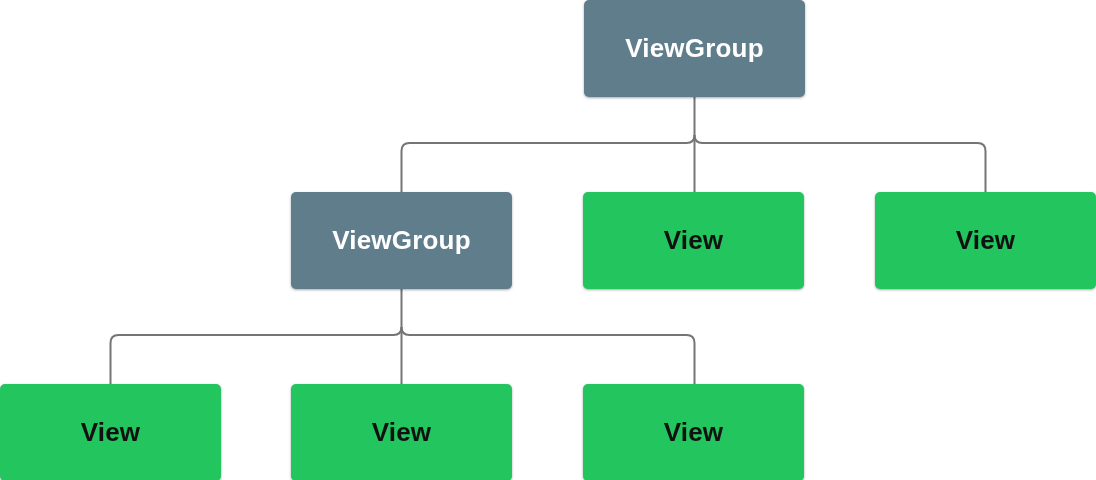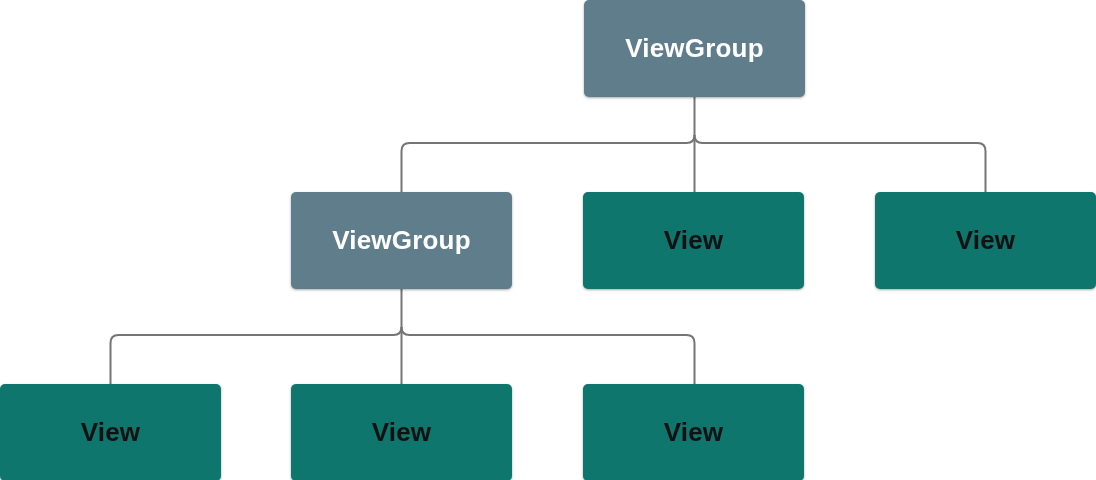--- a/index.html
+++ b/index.html
@@ -27,21 +27,21 @@
     border-radius: 5px;
     box-shadow: 0 1px 3px rgba(0,0,0,0.22), 0 1px 2px rgba(0,0,0,0.14);
     z-index: 2;
     box-sizing: border-box;
   }
   .node-viewgroup {
     background: #607d8b;
     color: #ffffff;
   }
   .node-view {
-    background: #0f766e;
+    background: #22c55e;
     color: #111111;
   }
   .node-label {
     font-size: 26px;
     font-weight: 700;
     letter-spacing: 0.2px;
     white-space: nowrap;
   }
   
   .pos-root        { left: 584px; top: 0;     }

